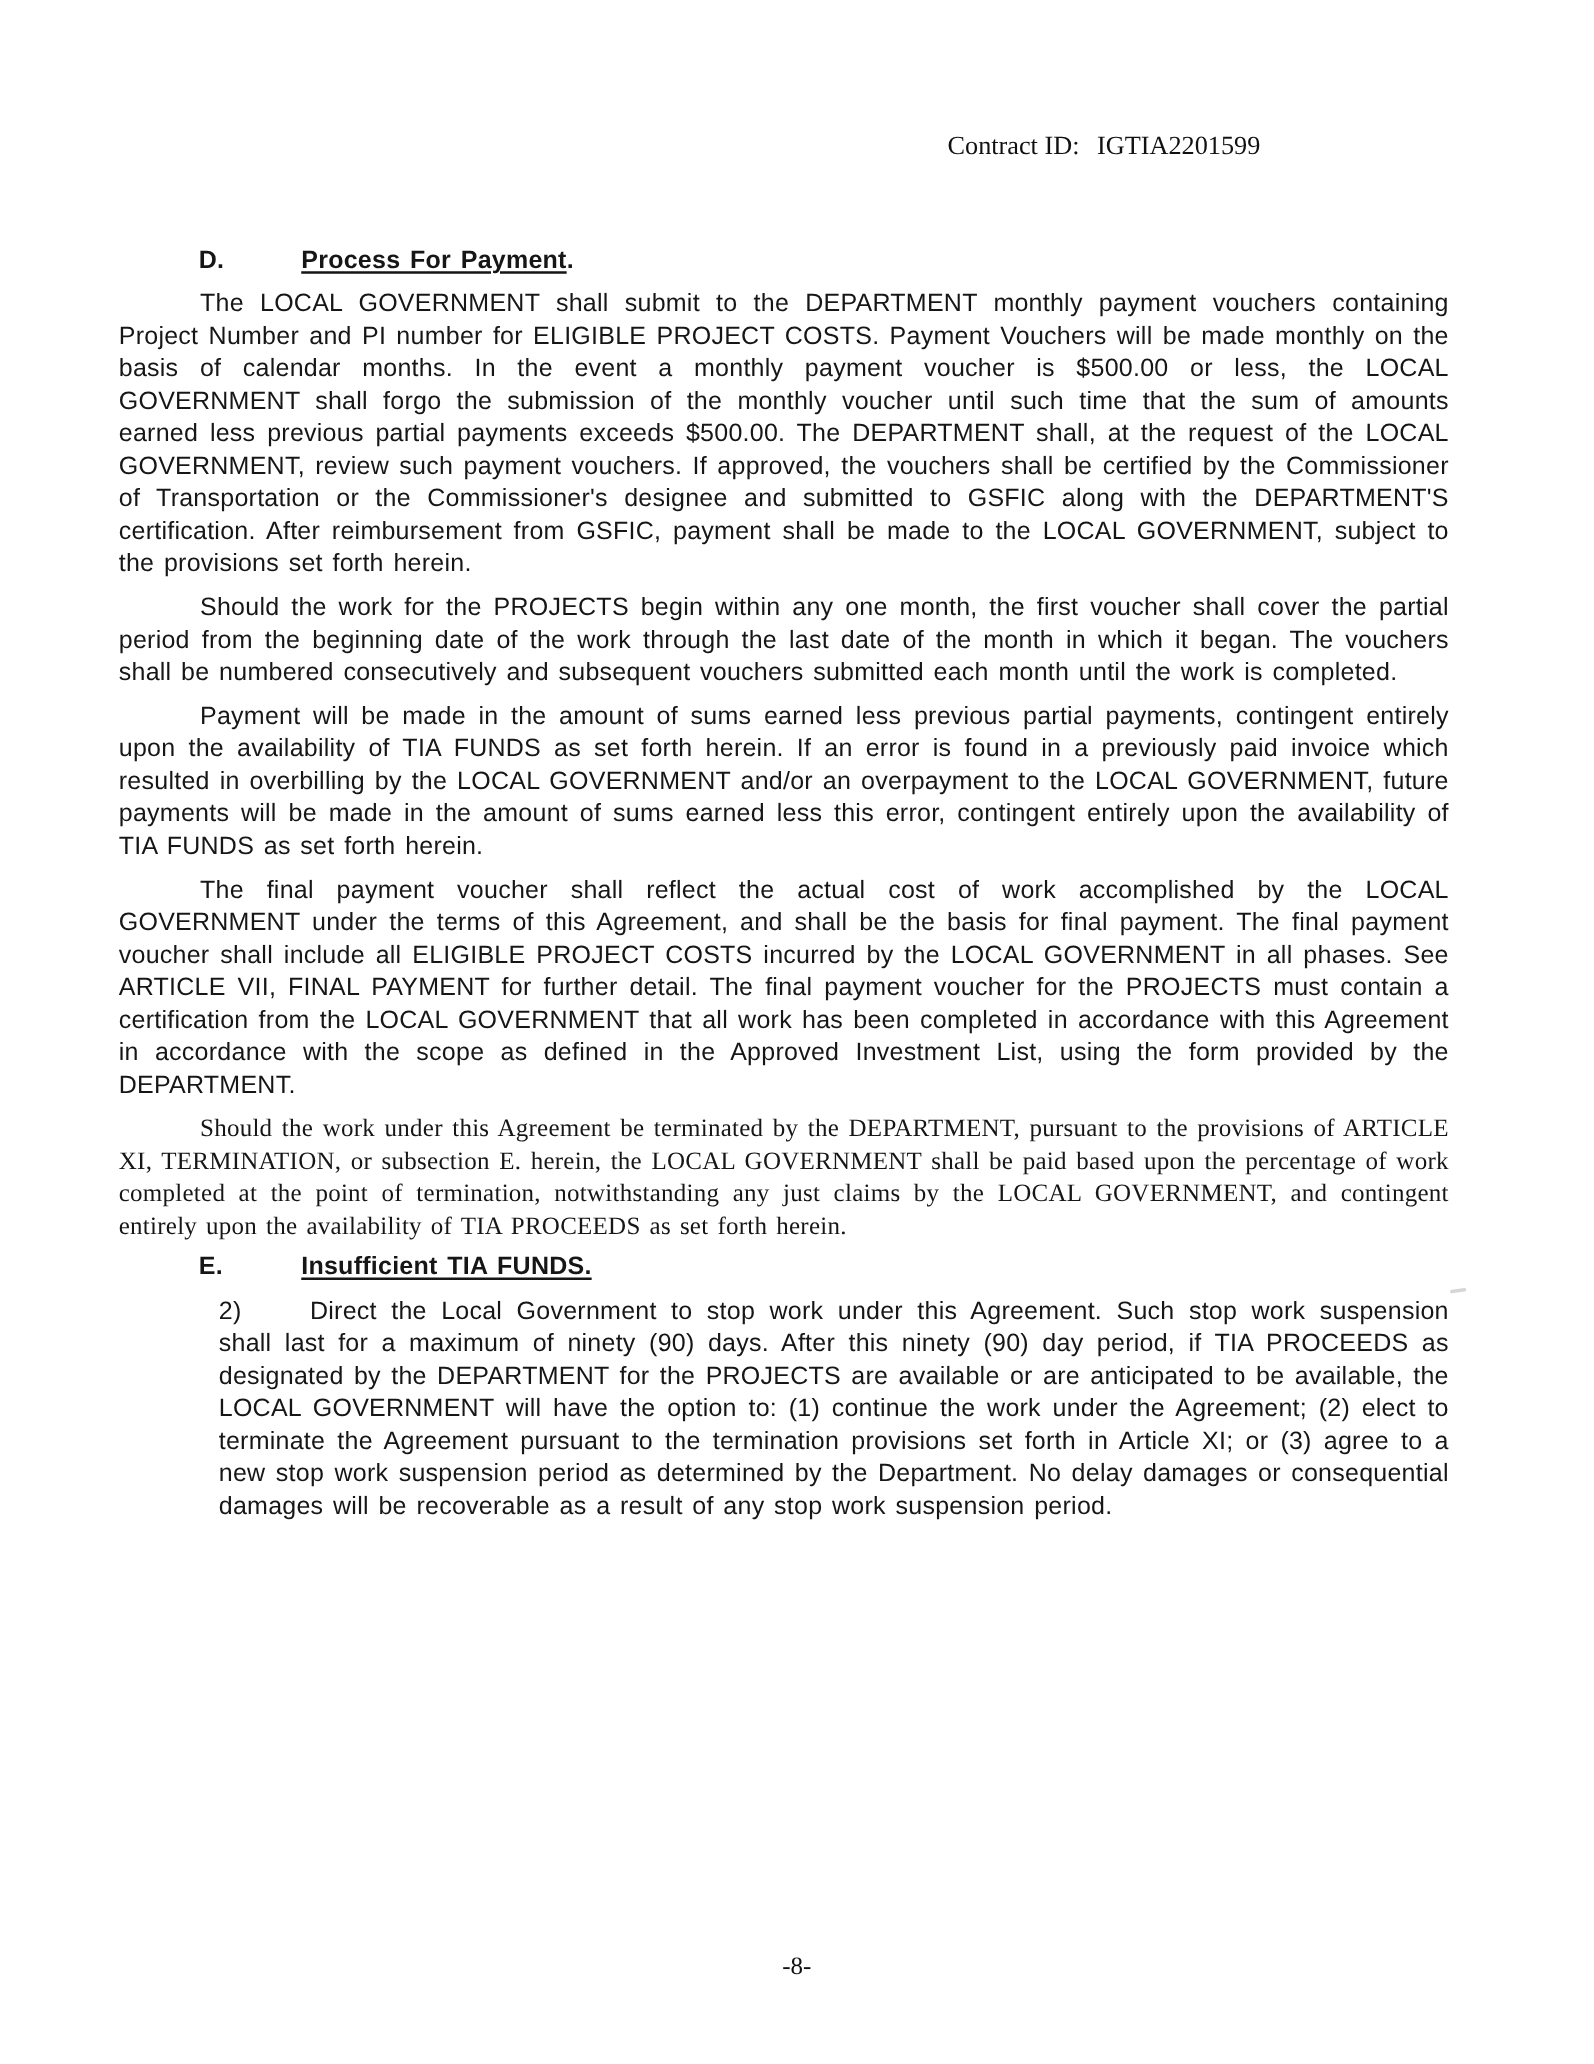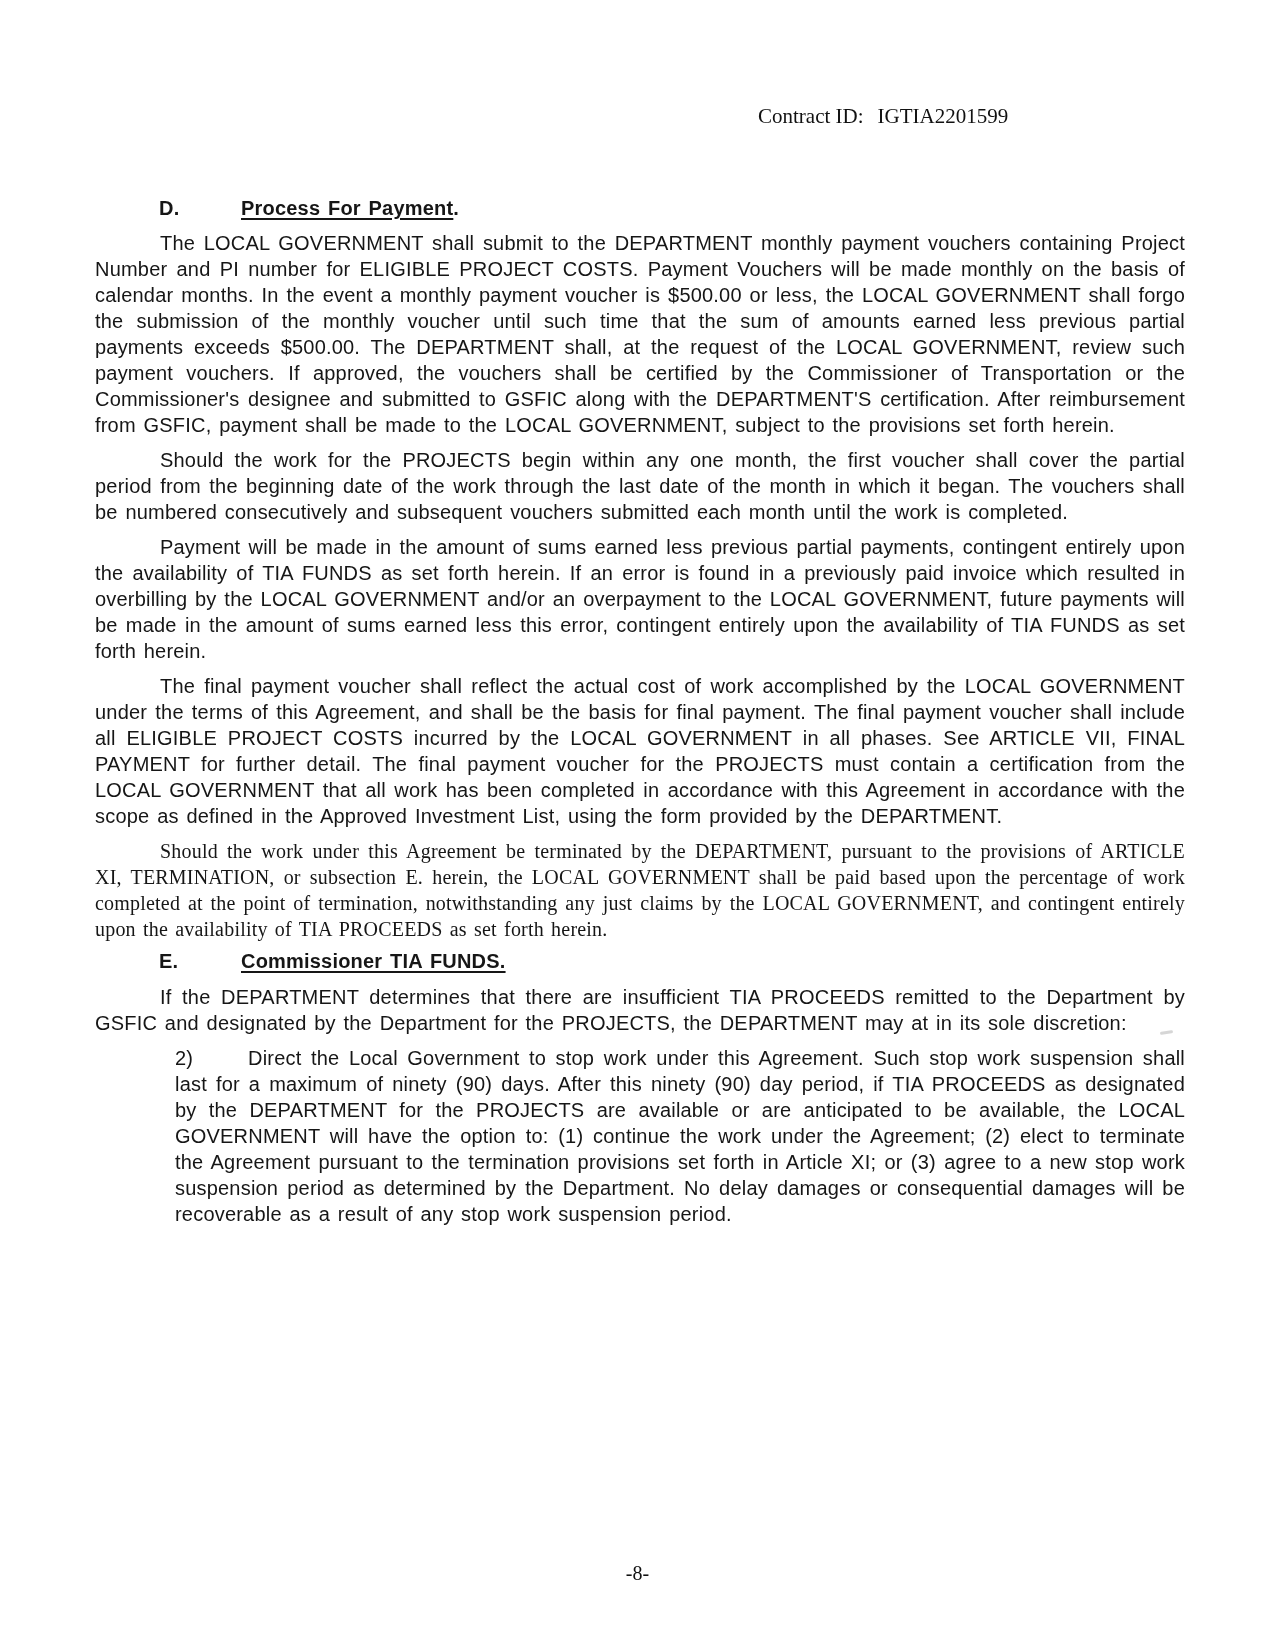--- a/index.html
+++ b/index.html
@@ -8,21 +8,21 @@
     background: #ffffff;
   }
   .page {
     position: relative;
     width: 1275px;
     height: 1651px;
     background: #ffffff;
     color: #161616;
     font-family: "Liberation Sans", sans-serif;
     box-sizing: border-box;
-    padding: 104px 90px 0 95px;
+    padding: 104px 116px 0 95px;
     overflow: hidden;
   }
   
   .doc-header {
     font-family: "Liberation Serif", serif;
     font-size: 21px;
     color: #111;
     margin-left: 663px;
     white-space: nowrap;
   }
@@ -116,23 +116,22 @@
       </div>
       <p class="para">The LOCAL GOVERNMENT shall submit to the DEPARTMENT monthly payment vouchers containing Project Number and PI number for ELIGIBLE PROJECT COSTS. Payment Vouchers will be made monthly on the basis of calendar months. In the event a monthly payment voucher is $500.00 or less, the LOCAL GOVERNMENT shall forgo the submission of the monthly voucher until such time that the sum of amounts earned less previous partial payments exceeds $500.00. The DEPARTMENT shall, at the request of the LOCAL GOVERNMENT, review such payment vouchers. If approved, the vouchers shall be certified by the Commissioner of Transportation or the Commissioner's designee and submitted to GSFIC along with the DEPARTMENT'S certification. After reimbursement from GSFIC, payment shall be made to the LOCAL GOVERNMENT, subject to the provisions set forth herein.</p>
       <p class="para">Should the work for the PROJECTS begin within any one month, the first voucher shall cover the partial period from the beginning date of the work through the last date of the month in which it began. The vouchers shall be numbered consecutively and subsequent vouchers submitted each month until the work is completed.</p>
       <p class="para">Payment will be made in the amount of sums earned less previous partial payments, contingent entirely upon the availability of TIA FUNDS as set forth herein. If an error is found in a previously paid invoice which resulted in overbilling by the LOCAL GOVERNMENT and/or an overpayment to the LOCAL GOVERNMENT, future payments will be made in the amount of sums earned less this error, contingent entirely upon the availability of TIA FUNDS as set forth herein.</p>
       <p class="para">The final payment voucher shall reflect the actual cost of work accomplished by the LOCAL GOVERNMENT under the terms of this Agreement, and shall be the basis for final payment. The final payment voucher shall include all ELIGIBLE PROJECT COSTS incurred by the LOCAL GOVERNMENT in all phases. See ARTICLE VII, FINAL PAYMENT for further detail. The final payment voucher for the PROJECTS must contain a certification from the LOCAL GOVERNMENT that all work has been completed in accordance with this Agreement in accordance with the scope as defined in the Approved Investment List, using the form provided by the DEPARTMENT.</p>
       <p class="para">Should the work under this Agreement be terminated by the DEPARTMENT, pursuant to the provisions of ARTICLE XI, TERMINATION, or subsection E. herein, the LOCAL GOVERNMENT shall be paid based upon the percentage of work completed at the point of termination, notwithstanding any just claims by the LOCAL GOVERNMENT, and contingent entirely upon the availability of TIA PROCEEDS as set forth herein.</p>
     </div>
 
     <div class="section sec-e">
       <div class="sec-heading">
-        <span class="sec-letter">E.</span><span class="sec-title">Commissioner TIA FUNDS.</span><span class="sec-title-suffix"></span>
+        <span class="sec-letter">E.</span><span class="sec-title">Insufficient TIA FUNDS.</span><span class="sec-title-suffix"></span>
       </div>
-      <p class="para">If the DEPARTMENT determines that there are insufficient TIA PROCEEDS remitted to the Department by GSFIC and designated by the Department for the PROJECTS, the DEPARTMENT may at in its sole discretion:</p>
 
       <div class="list-item">
         <span class="li-num">2)</span><span class="li-text">Direct the Local Government to stop work under this Agreement. Such stop work suspension shall last for a maximum of ninety (90) days. After this ninety (90) day period, if TIA PROCEEDS as designated by the DEPARTMENT for the PROJECTS are available or are anticipated to be available, the LOCAL GOVERNMENT will have the option to: (1) continue the work under the Agreement; (2) elect to terminate the Agreement pursuant to the termination provisions set forth in Article XI; or (3) agree to a new stop work suspension period as determined by the Department. No delay damages or consequential damages will be recoverable as a result of any stop work suspension period.</span>
       </div>
     </div>
 
   </div>
 
   <div class="scan-artifact"></div>
 

